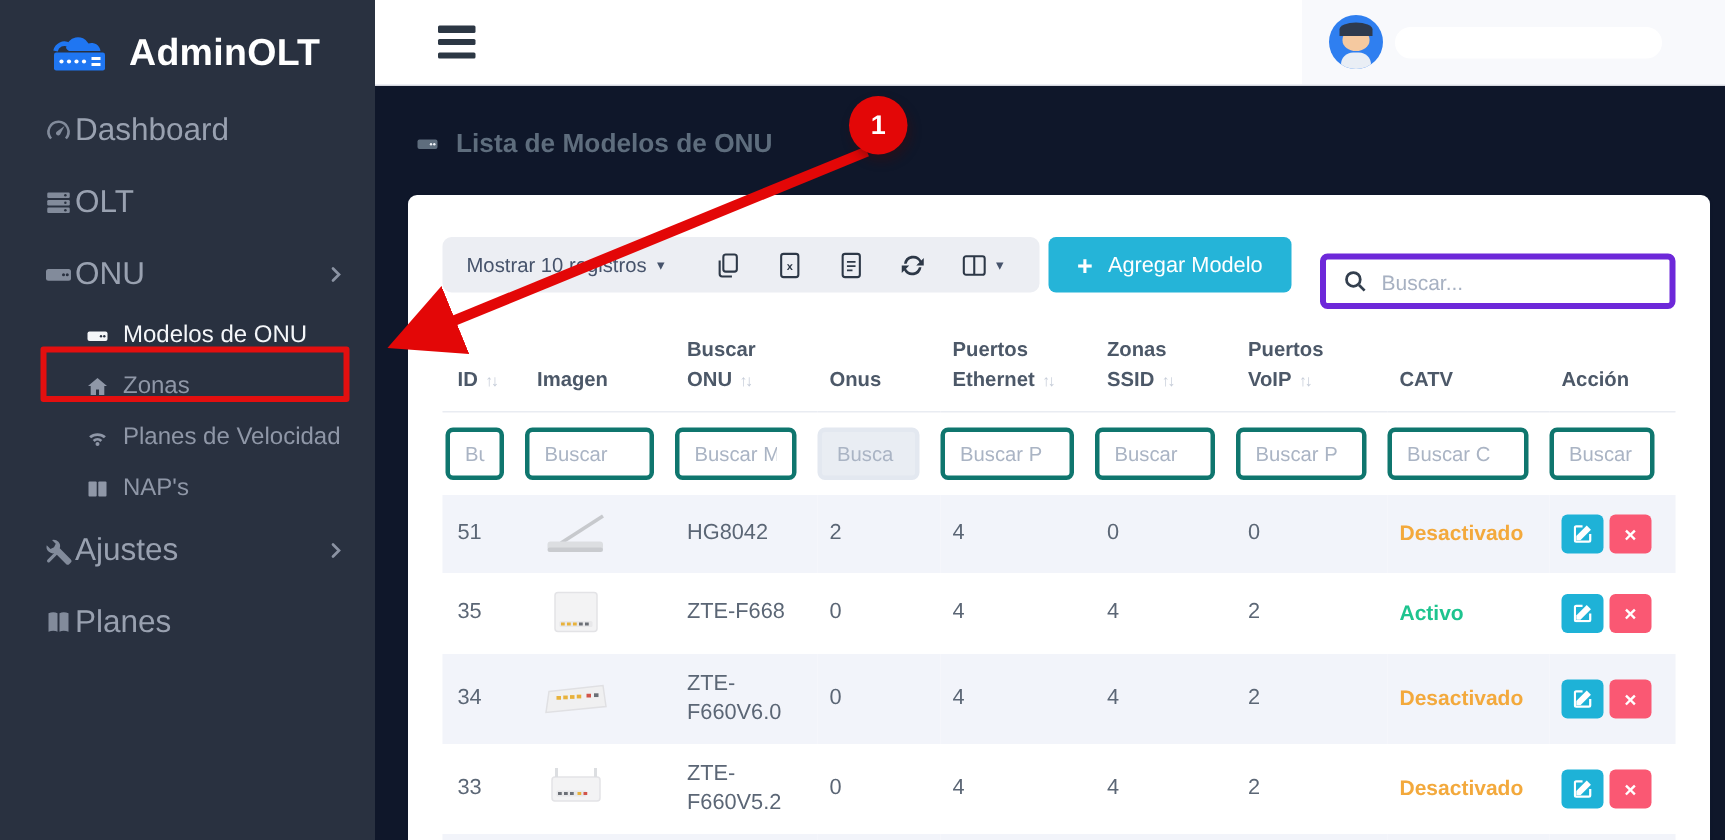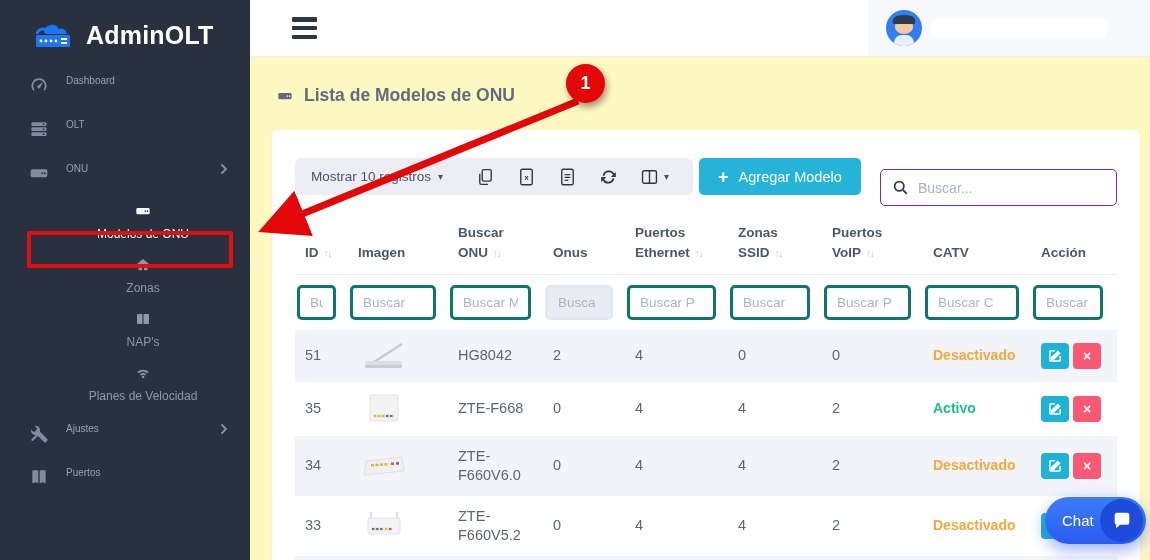--- a/index.html
+++ b/index.html
@@ -4,57 +4,57 @@
 <style>
   * { margin:0; padding:0; box-sizing:border-box; }
   html,body { width:1150px; height:560px; overflow:hidden; font-family:"Liberation Sans", sans-serif; background:#eef0f6; }
   .app { position:relative; width:1150px; height:500px; }
 
   
   .sidebar { position:absolute; left:0; top:0; width:250px; height:560px; background:#293140; z-index:5; }
   .logo { display:flex; align-items:center; gap:10px; padding:13px 0 0 30px; height:57px; }
   .logo-text { color:#fff; font-size:25px; font-weight:800; letter-spacing:.2px; }
   .nav { padding-top:6px; }
-  .nav-item { display:flex; align-items:flex-start; gap:16px; padding:12px 20px 12px 28px; color:#99a1b0; font-size:10px; cursor:pointer; }
+  .nav-item { display:flex; align-items:center; padding:12px 20px 12px 28px; color:#99a1b0; font-size:21px; cursor:pointer; }
   .nav-item .mi { width:22px; height:20px; color:#828b9b; flex:none; }
   .nav-item .chev { margin-left:auto; color:#8b93a3; width:12px; height:12px; }
   .nav-item.active-parent, .nav-item.active-parent .mi, .nav-item.active-parent .chev { color:#f2f4f7; }
-  .sub-item { display:flex; align-items:center; gap:8px; padding:8px 20px 8px 56px; color:#8f97a7; font-size:12px; cursor:pointer;flex-direction:column; }
+  .sub-item { display:flex; align-items:center; gap:8px; padding:8px 20px 8px 56px; color:#8f97a7; font-size:16px; cursor:pointer; }
   .sub-item .mi { width:18px; height:16px; color:#8f97a7; flex:none; }
   .sub-item.current, .sub-item.current .mi { color:#f4f6f9; }
   .red-box { position:absolute; left:27px; top:231px; width:206px; height:37px; border:4px solid #e30f0f; border-radius:2px; z-index:40; pointer-events:none; }
 
   
   .header { position:absolute; left:250px; top:0; width:900px; height:57px; background:#fff; border-bottom:1px solid #eceef4; z-index:4; }
   .hamburger { position:absolute; left:42px; top:17px; width:25px; height:22px; display:flex; flex-direction:column; justify-content:space-between; cursor:pointer; }
   .hamburger span { display:block; height:4.5px; background:#2c3744; border-radius:1px; }
   .header-right { position:absolute; right:0; top:0; width:282px; height:56px; background:#f8f9fc; display:flex; align-items:center; padding-left:18px; }
   .avatar { width:36px; height:36px; border-radius:50%; background:#2f7ff0; position:relative; overflow:hidden; flex:none; cursor:pointer; }
   .avatar .face { position:absolute; left:9px; top:10px; width:18px; height:14px; background:#f5c9a0; border-radius:45% 45% 50% 50%; }
   .avatar .hair { position:absolute; left:7px; top:5px; width:22px; height:9px; background:#2e3a4d; border-radius:50% 50% 0 0; }
   .avatar .body { position:absolute; left:8px; top:25px; width:20px; height:11px; background:#e9eef5; border-radius:8px 8px 0 0; }
   .redaction { margin-left:8px; width:178px; height:21px; background:#fff; border-radius:11px; }
 
   
-  .main { position:absolute; left:250px; top:57px; width:900px; height:503px; background:#fef9c3; padding:26px 10px 0 22px; }
+  .main { position:absolute; left:250px; top:57px; width:900px; height:503px; background:#0f172a; padding:26px 10px 0 22px; }
   .page-title { display:flex; align-items:center; gap:9px; color:#5e6d7d; font-size:17.5px; font-weight:700; margin:2px 0 24px 3px; }
   .page-title .mi { width:20px; height:16px; color:#5e6d7d; }
   .card { width:868px; height:600px; background:#fff; border-radius:6px; box-shadow:0 1px 3px rgba(40,50,70,.05); padding:28px 23px; }
 
   
   .toolbar { display:flex; align-items:center; height:37px; margin-bottom:24px; }
   .strip { background:#eceef3; border-radius:6px; height:37px; display:flex; align-items:center; padding:0 12px 0 16px; }
   .show-entries { font-size:13.5px; color:#46536b; display:flex; align-items:center; gap:7px; margin-right:22px; cursor:pointer; white-space:nowrap; }
   .caret { font-size:10px; color:#46536b; }
   .tbtn { width:41px; height:37px; display:flex; align-items:center; justify-content:center; color:#2d3847; cursor:pointer; }
   .tbtn svg { width:17px; height:18px; }
   .tbtn.cols { width:52px; gap:6px; }
   .btn-add { margin-left:6px; height:37px; background:#25b4d8; border:none; border-radius:5px; color:#fff; font-size:14.5px; font-family:inherit; display:flex; align-items:center; gap:10px; padding:0 19px; cursor:pointer; }
   .btn-add .plus { font-size:18px; font-weight:700; line-height:1; }
-  .search-box { margin-left:auto; width:237px; height:37px; background:#fff; border:1px solid #6d28d9; border-radius:5px; display:flex; align-items:center; padding:0 12px; gap:10px;margin-top:22px; }
+  .search-box { margin-left:auto; width:237px; height:37px; background:#fff; border:4px solid #6d28d9; border-radius:5px; display:flex; align-items:center; padding:0 12px; gap:10px;margin-top:22px; }
   .search-box svg { width:15px; height:15px; color:#333f4e; flex:none; }
   .search-box input { border:none; outline:none; width:100%; font-size:14px; color:#5b6675; font-family:inherit; background:transparent; }
   .search-box input::placeholder { color:#a7b1c2; }
 
   
   table { width:822px; border-collapse:collapse; table-layout:fixed; }
   th { text-align:left; vertical-align:bottom; font-size:13.5px; font-weight:700; color:#4c5868; padding:4px 8px 10px 8px; border-bottom:1px solid #e9ecf2; line-height:1.5; cursor:pointer; }
   th:first-child { padding-left:10px; }
   .sort { color:#c5ccd8; font-size:10.5px; margin-left:5px; letter-spacing:-1.5px; font-weight:400; white-space:nowrap; }
   .frow td { padding:10px 14px 10px 0; }
@@ -145,48 +145,48 @@
         <span>Modelos de ONU</span>
       </div>
       <div class="sub-item">
         <svg class="mi" viewBox="0 0 24 24" fill="currentColor">
             <path d="M12 3 2.5 11h2.7v9h5.3v-5.5h3V20h5.3v-9h2.7z"></path>
           </svg>
         <span>Zonas</span>
       </div>
       <div class="sub-item">
         <svg class="mi" viewBox="0 0 24 24" fill="currentColor">
-            <rect x="3" y="4.5" width="8.2" height="15" rx="1"></rect>
-            <rect x="12.8" y="4.5" width="8.2" height="15" rx="1"></rect>
-          </svg>
-        <span>NAP's</span>
-      </div>
-      <div class="sub-item">
-        <svg class="mi" viewBox="0 0 24 24" fill="currentColor">
             <circle cx="12" cy="18" r="2"></circle>
             <path d="M7.2 13.9l2 2a4 4 0 0 1 5.6 0l2-2a6.8 6.8 0 0 0-9.6 0z"></path>
             <path d="M3.6 10.3l2 2a9.9 9.9 0 0 1 12.8 0l2-2a12.7 12.7 0 0 0-16.8 0z"></path>
           </svg>
         <span>Planes de Velocidad</span>
       </div>
+      <div class="sub-item">
+        <svg class="mi" viewBox="0 0 24 24" fill="currentColor">
+            <rect x="3" y="4.5" width="8.2" height="15" rx="1"></rect>
+            <rect x="12.8" y="4.5" width="8.2" height="15" rx="1"></rect>
+          </svg>
+        <span>NAP's</span>
+      </div>
       <div class="nav-item">
         <svg class="mi" viewBox="0 0 24 24" fill="currentColor">
             <path d="M21.7 18.9 13 10.2A5.2 5.2 0 0 0 6.8 3.5l3 3-1.4 2.8-2.8 1.4-3-3A5.2 5.2 0 0 0 9.3 14l8.7 8.7a1.9 1.9 0 0 0 2.7 0l1-1a1.9 1.9 0 0 0 0-2.8z"></path>
             <path d="M3 19.5 10.5 12l1.8 1.8L4.8 21.3a1.3 1.3 0 0 1-1.8-1.8z"></path>
           </svg>
         <span>Ajustes</span>
         <svg class="chev" viewBox="0 0 12 12">
             <path d="M4 2l4 4-4 4" fill="none" stroke="currentColor" stroke-width="1.8" stroke-linecap="round"></path>
           </svg>
       </div>
       <div class="nav-item">
         <svg class="mi" viewBox="0 0 24 24" fill="currentColor">
             <path d="M11.2 4.6C9.2 3.4 6.6 3.4 4 4.6v14.8c2.6-1.2 5.2-1.2 7.2 0zM12.8 4.6c2-1.2 4.6-1.2 7.2 0v14.8c-2.6-1.2-5.2-1.2-7.2 0z"></path>
           </svg>
-        <span>Puertos</span>
+        <span>Planes</span>
       </div>
     </nav>
     <div class="red-box"></div>
   </aside>
 
   <header class="header">
     <div class="hamburger">
         <span></span>
         <span></span>
         <span></span>
@@ -451,22 +451,14 @@
   <svg class="arrow-layer">
     <defs>
       <marker id="ah" markerWidth="8" markerHeight="8" refX="5.5" refY="3.5" orient="auto">
         <path d="M0 0 L7 3.5 L0 7 z" fill="#e30707"></path>
       </marker>
     </defs>
     <line x1="578" y1="101" x2="268" y2="228" stroke="#e30707" stroke-width="7" marker-end="url(#ah)"></line>
   </svg>
   <div class="badge">1</div>
 
-  <div class="chat">
-    <span class="chat-label">Chat</span>
-    <div class="chat-circle">
-      <svg viewBox="0 0 24 24" fill="#fff">
-          <path d="M4 5.5A2.5 2.5 0 0 1 6.5 3h11A2.5 2.5 0 0 1 20 5.5v8a2.5 2.5 0 0 1-2.5 2.5H10l-4.5 4v-4H6.5A2.5 2.5 0 0 1 4 13.5z"></path>
-        </svg>
-    </div>
-  </div>
 
 </div>
 
 </body></html>

